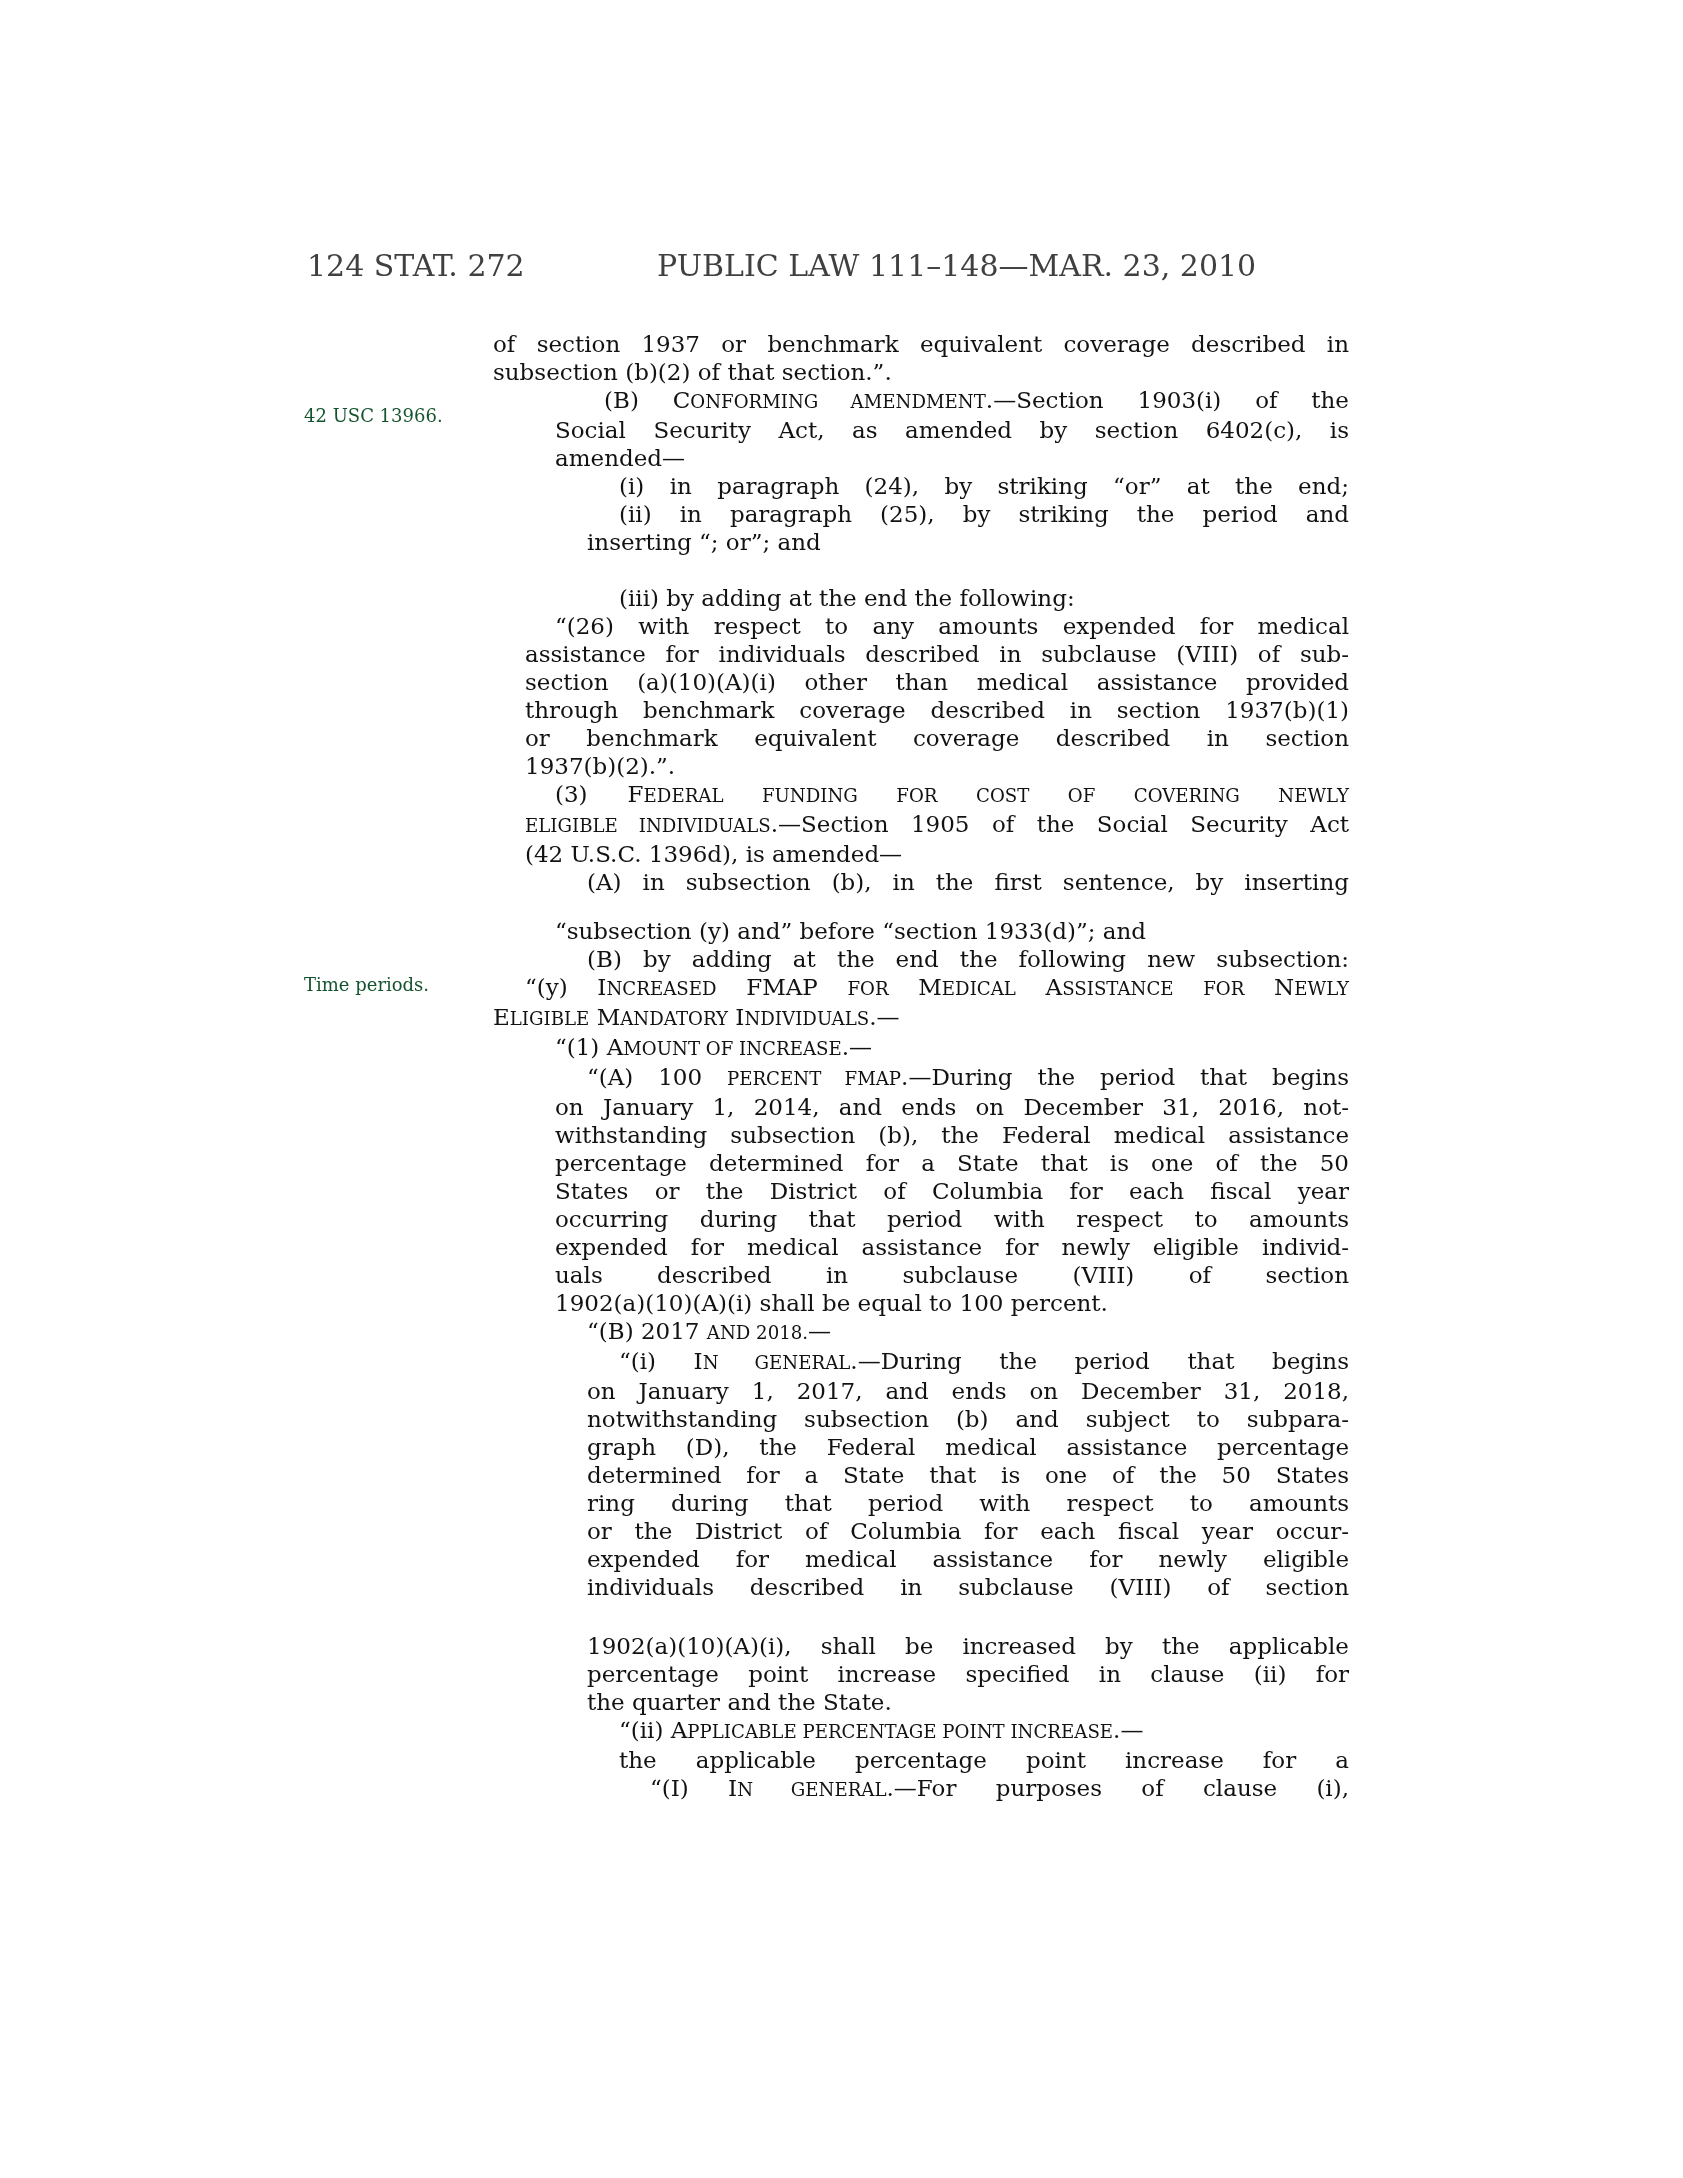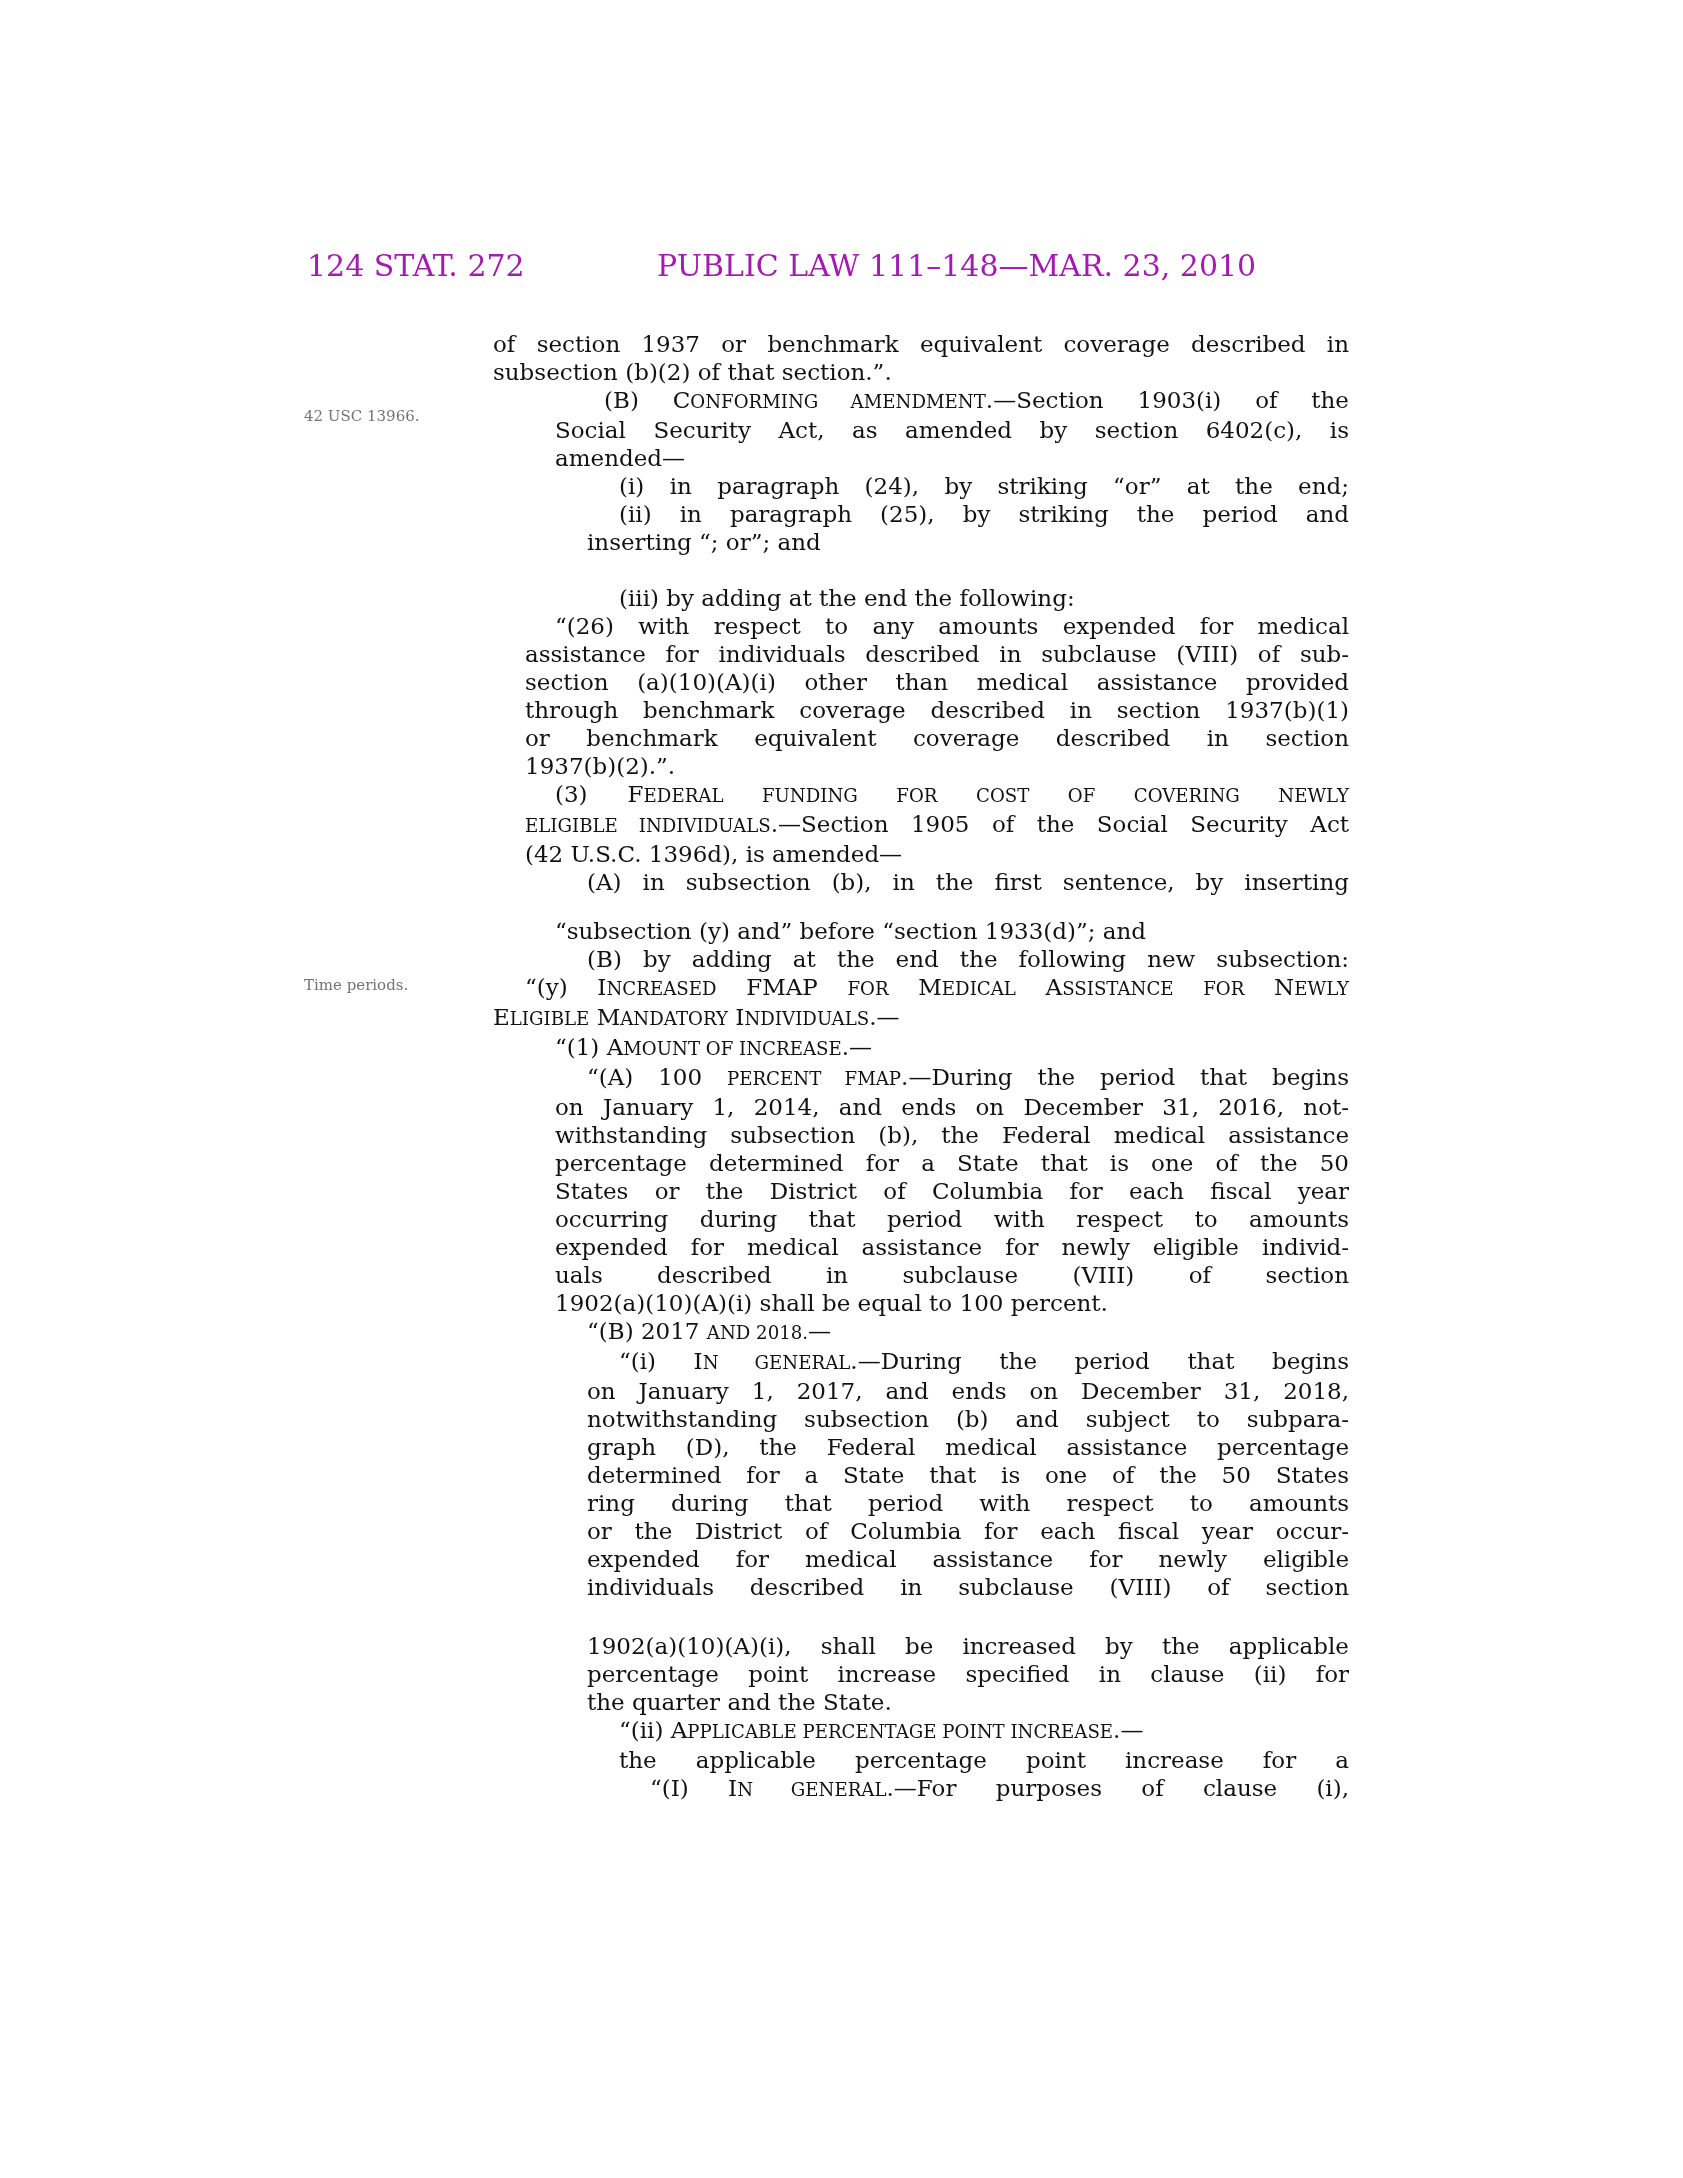--- a/index.html
+++ b/index.html
@@ -14,31 +14,31 @@
     background: #ffffff;
     color: #121212;
     font-family: "DejaVu Serif", "Liberation Serif", serif;
   }
   .hdr {
     position: absolute;
     top: 248px;
     font-size: 30px;
     line-height: 36px;
     white-space: nowrap;
-    color: #a21caf;
+    color: #404040;
   }
   #stat-no { left: 307px; }
   #law-head { left: 657px; }
   .margin-note {
     position: absolute;
     left: 304px;
     width: 168px;
-    font-size: 15px;
+    font-size: 18px;
     line-height: 22px;
-    color: #737373;
+    color: #14532d;
   }
   #margin-note-1 { top: 405px; }
   #margin-note-2 { top: 974px; }
   #doc-body {
     position: absolute;
     left: 493px;
     top: 330px;
     width: 856px;
     font-size: 23px;
     line-height: 28px;

